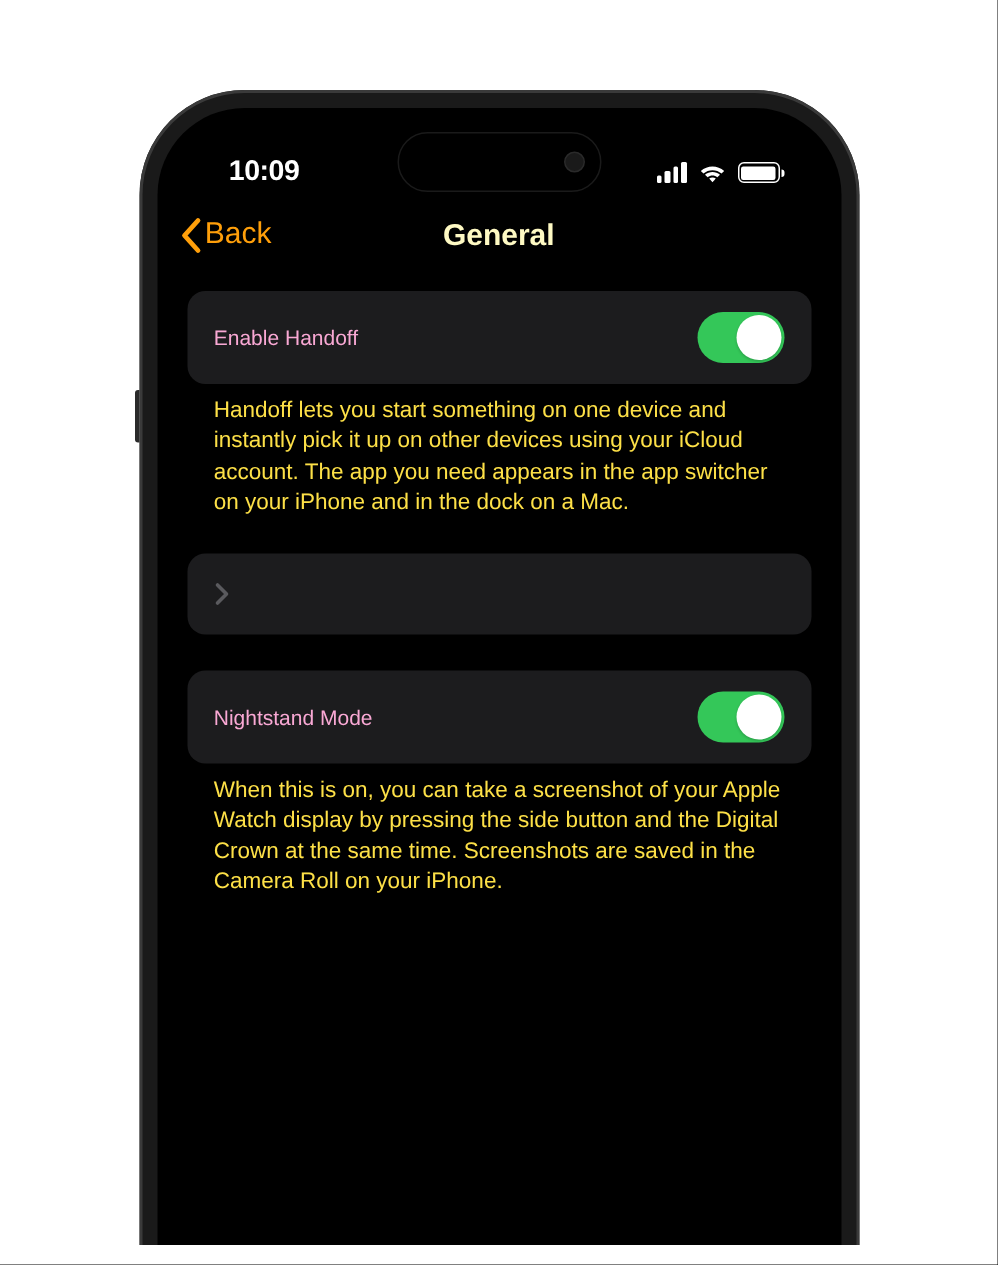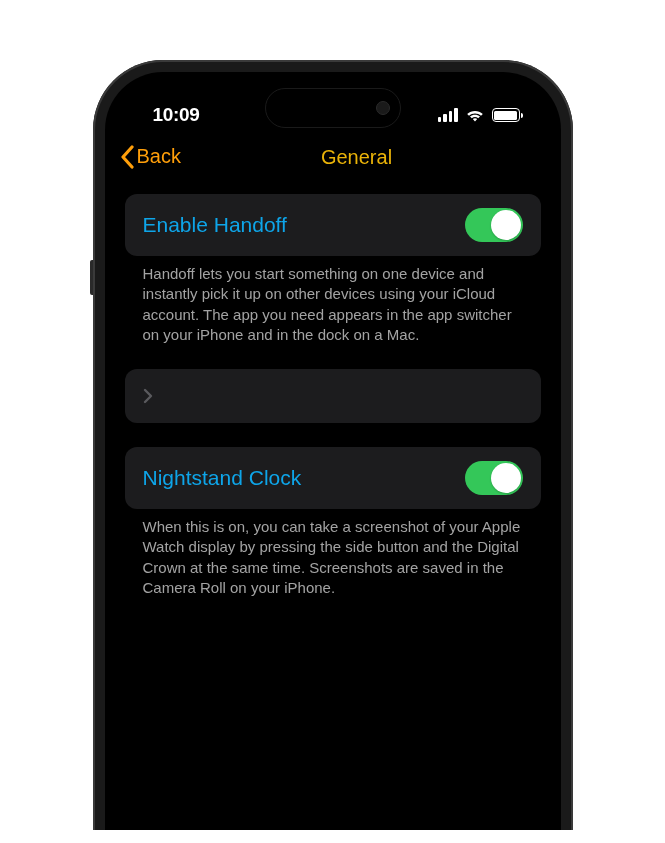--- a/index.html
+++ b/index.html
@@ -138,40 +138,39 @@
       align-items: flex-start;
       color: #ff9f0a;
       font-size: 20px;
       gap: 2px;
     }
     .back-chevron svg { display: block; }
     .nav-title {
       position: absolute;
       left: 50%;
       transform: translateX(-50%);
-      color: #eab308;
+      color: #fef9c3;
       font-size: 20px;
-      font-weight: 400;
-      margin-left: 24px;
+      font-weight: 700;
     }
     .content {
       padding: 10px 20px 0 20px;
     }
     .cell {
       background: #1c1c1e;
       border-radius: 12px;
       padding: 14px 18px;
       display: flex;
       align-items: center;
       justify-content: space-between;
       min-height: 54px;
     }
     .cell-label {
-      color: #0ea5e9;
-      font-size: 21px;
+      color: #f9a8d4;
+      font-size: 14px;
       font-weight: 400;
     }
     .toggle {
       width: 58px;
       height: 34px;
       background: #34c759;
       border-radius: 17px;
       position: relative;
       flex-shrink: 0;
     }
@@ -180,21 +179,21 @@
       position: absolute;
       right: 2px;
       top: 2px;
       width: 30px;
       height: 30px;
       background: #fff;
       border-radius: 50%;
       box-shadow: 0 1px 2px rgba(0,0,0,0.2);
     }
     .footer-text {
-      color: #a3a3a3;
+      color: #fde047;
       font-size: 15px;
       line-height: 1.35;
       padding: 8px 18px 24px 18px;
     }
     .chevron-right svg {
       display: block;
     }
     .magnifier {
       position: absolute;
       right: -6px;
@@ -307,21 +306,21 @@
           <div class="cell">
             <span class="chevron-right">
               <svg width="10" height="16" viewBox="0 0 10 16">
                 <path d="M2 2 L8 8 L2 14" stroke="#5a5a5e" stroke-width="2.4" fill="none" stroke-linecap="round" stroke-linejoin="round"></path>
               </svg>
             </span>
           </div>
           <div class="footer-text" style="padding-top:4px;padding-bottom:20px;"></div>
 
           <div class="cell">
-            <span class="cell-label">Nightstand Clock</span>
+            <span class="cell-label">Nightstand Mode</span>
             <div class="toggle"></div>
           </div>
 
           <div class="footer-text">When this is on, you can take a screenshot of your Apple Watch display by pressing the side button and the Digital Crown at the same time. Screenshots are saved in the Camera Roll on your iPhone.</div>
 
         </div>
       </div>
     </div>
   </div>
 

